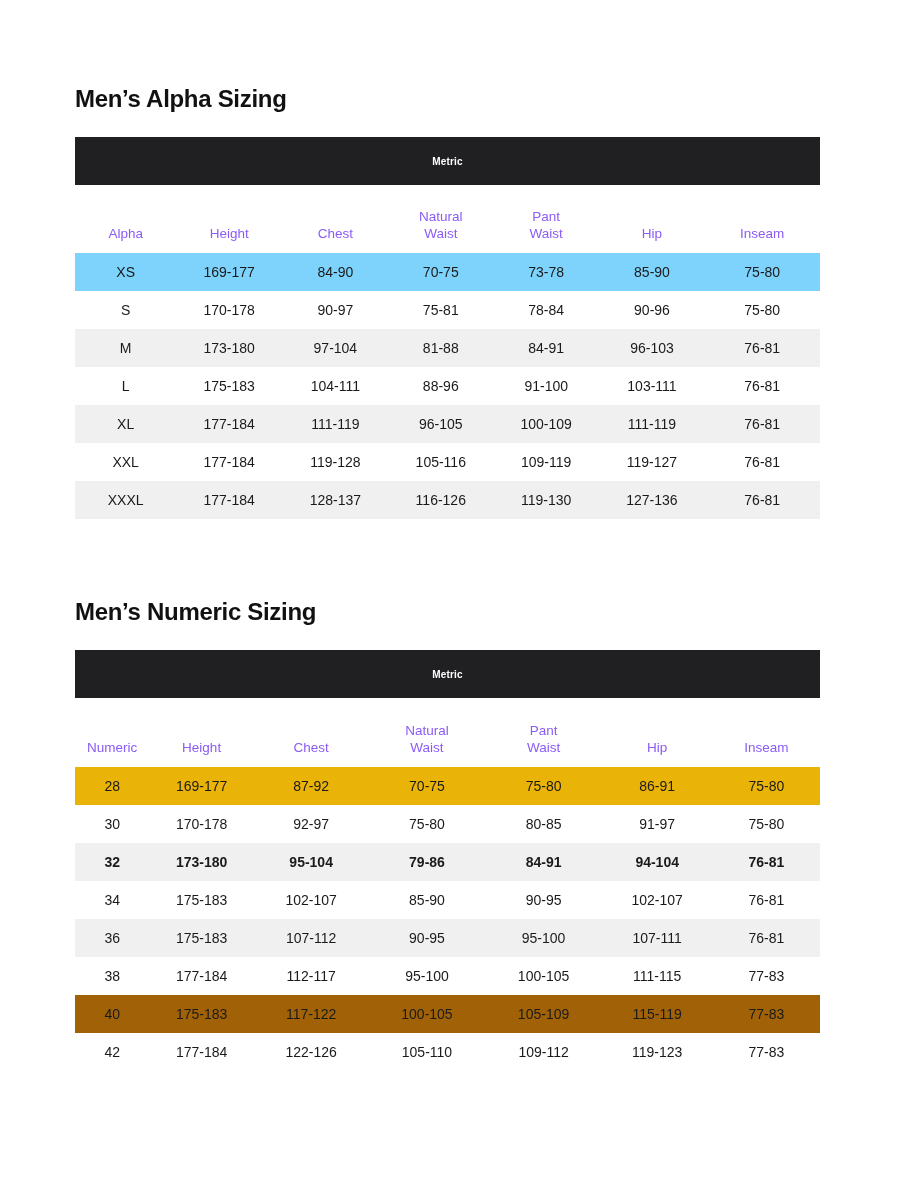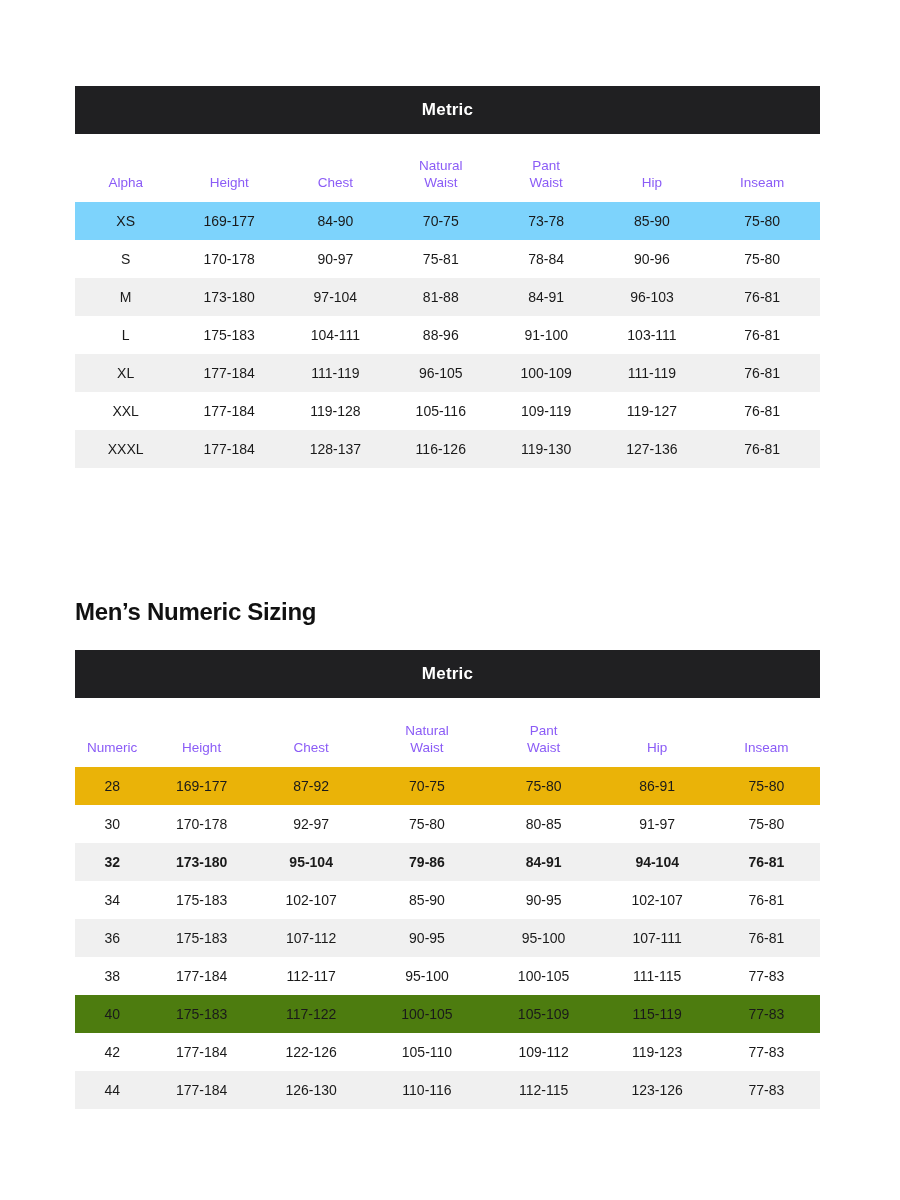--- a/index.html
+++ b/index.html
@@ -26,21 +26,21 @@
     margin-bottom: 25px;
   }
   .metric-bar {
     width: 745px;
     height: 48px;
     display: flex;
     align-items: center;
     justify-content: center;
   }
   .metric-bar span {
-    font-size: 17px;
+    font-size: 10px;
     font-weight: bold;
     letter-spacing: 0.2px;
   }
   table.size-table {
     width: 745px;
     border-collapse: collapse;
     table-layout: fixed;
   }
   table.size-table th {
     vertical-align: bottom;
@@ -61,20 +61,21 @@
     font-size: 14px;
     color: #1a1a1a;
   }
   #section-0 { top: 86px; }
   #section-1 { top: 599px; }
 </style>
 </head>
 <body>
 
 <section class="section" id="section-0">
+  <h2 class="section-title">Men’s Alpha Sizing</h2>
   <div class="metric-bar" style="background: rgb(32, 32, 34); color: rgb(255, 255, 255);">
     <span>Metric</span>
   </div>
   <table class="size-table">
     <colgroup>
         <col style="width: 13.6%;">
         <col style="width: 14.2%;">
         <col style="width: 14.3%;">
         <col style="width: 14%;">
         <col style="width: 14.3%;">
@@ -238,42 +239,33 @@
         </tr>
         <tr>
           <td>38</td>
           <td>177-184</td>
           <td>112-117</td>
           <td>95-100</td>
           <td>100-105</td>
           <td>111-115</td>
           <td>77-83</td>
         </tr>
-        <tr style="background: #4d7c0f;">
+        <tr style="background: #a16207;">
           <td>40</td>
           <td>175-183</td>
           <td>117-122</td>
           <td>100-105</td>
           <td>105-109</td>
           <td>115-119</td>
           <td>77-83</td>
         </tr>
         <tr>
           <td>42</td>
           <td>177-184</td>
           <td>122-126</td>
           <td>105-110</td>
           <td>109-112</td>
           <td>119-123</td>
           <td>77-83</td>
         </tr>
-        <tr style="background: rgb(240, 240, 240);">
-          <td>44</td>
-          <td>177-184</td>
-          <td>126-130</td>
-          <td>110-116</td>
-          <td>112-115</td>
-          <td>123-126</td>
-          <td>77-83</td>
-        </tr>
       </tbody>
   </table>
 </section>
 
 </body></html>

